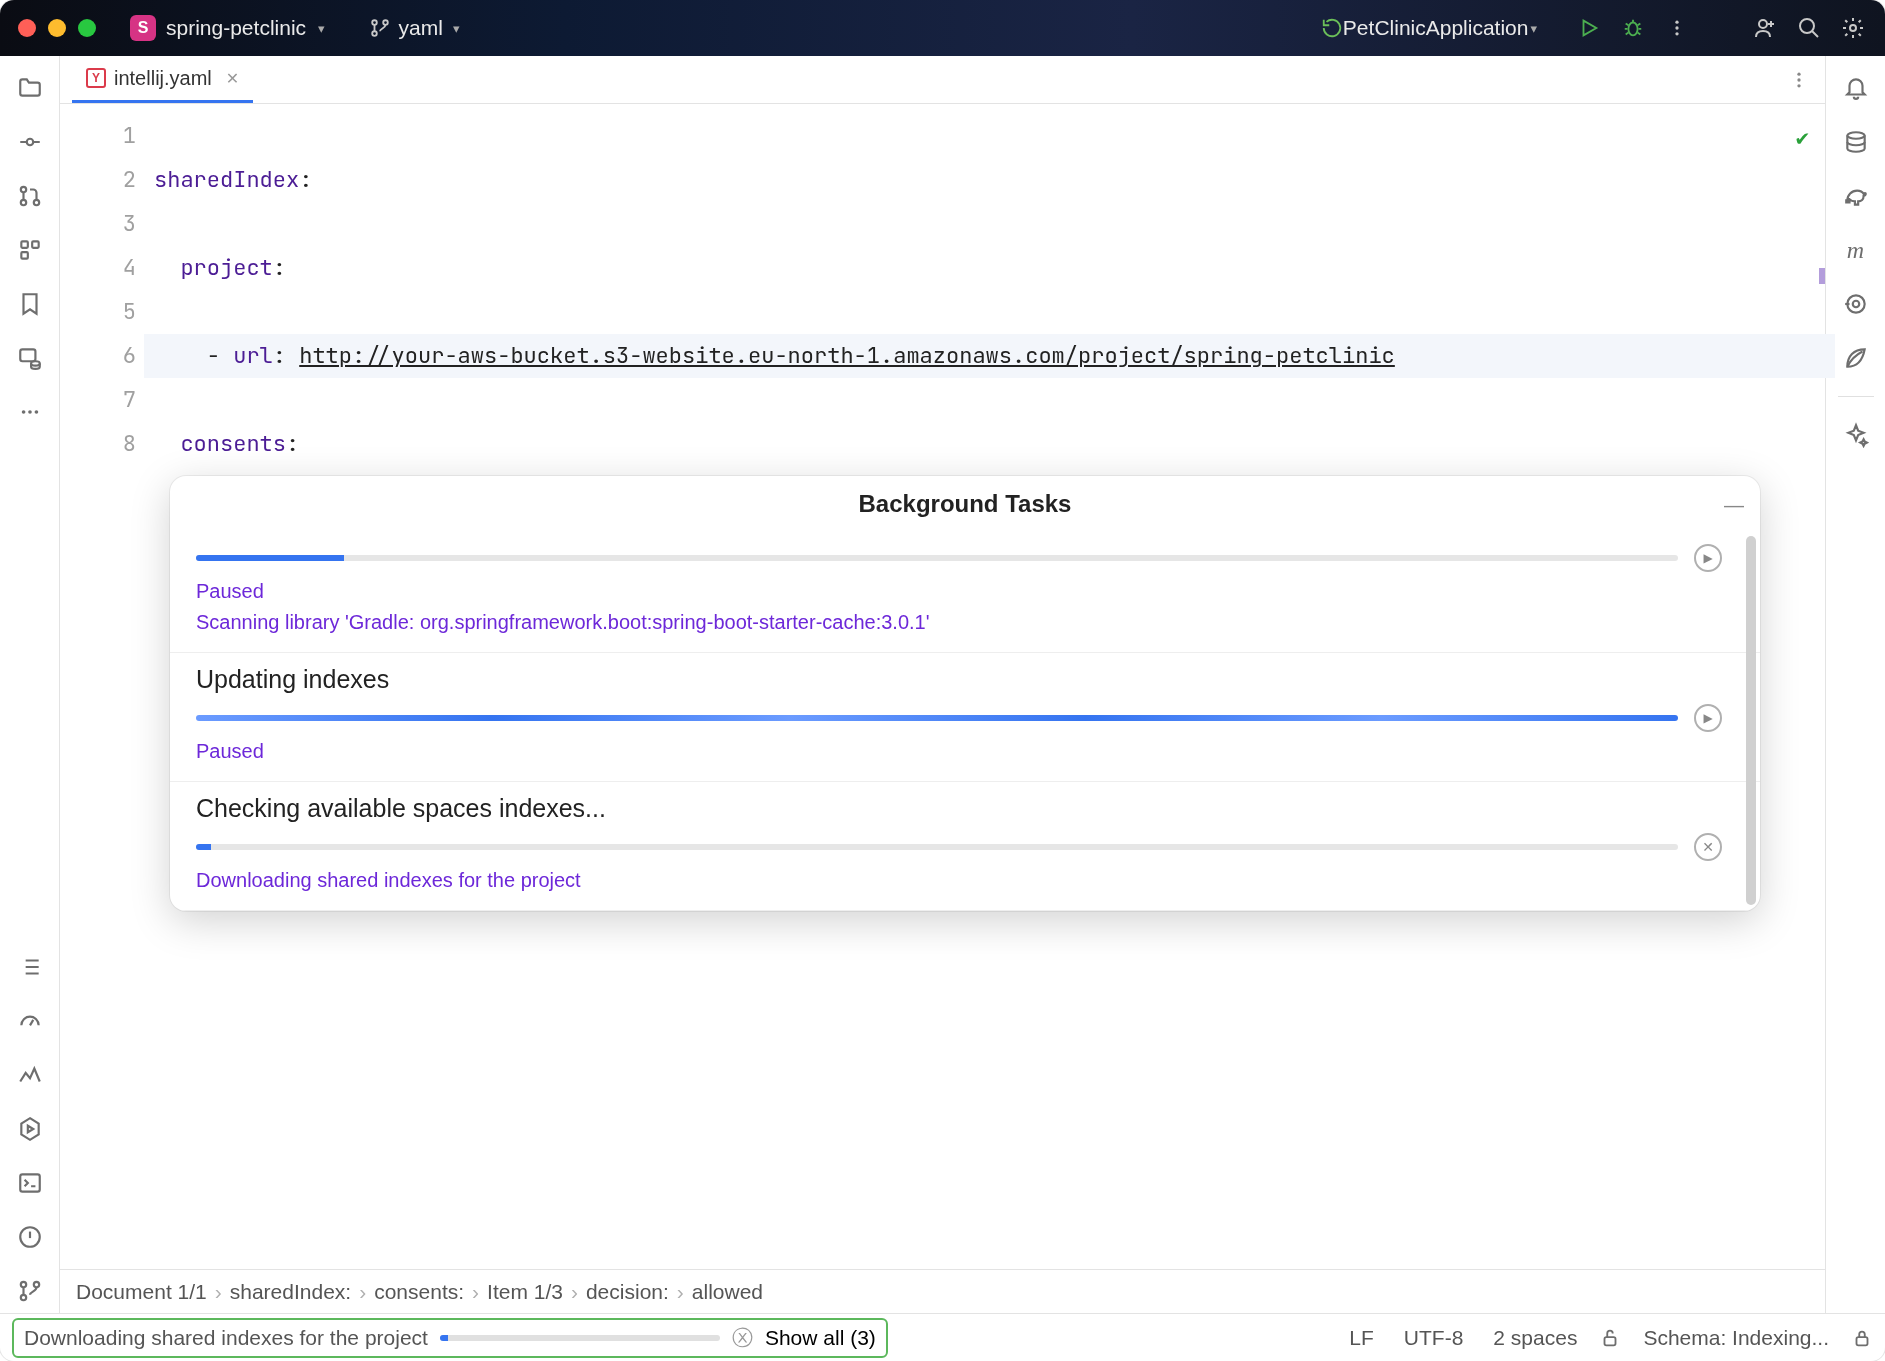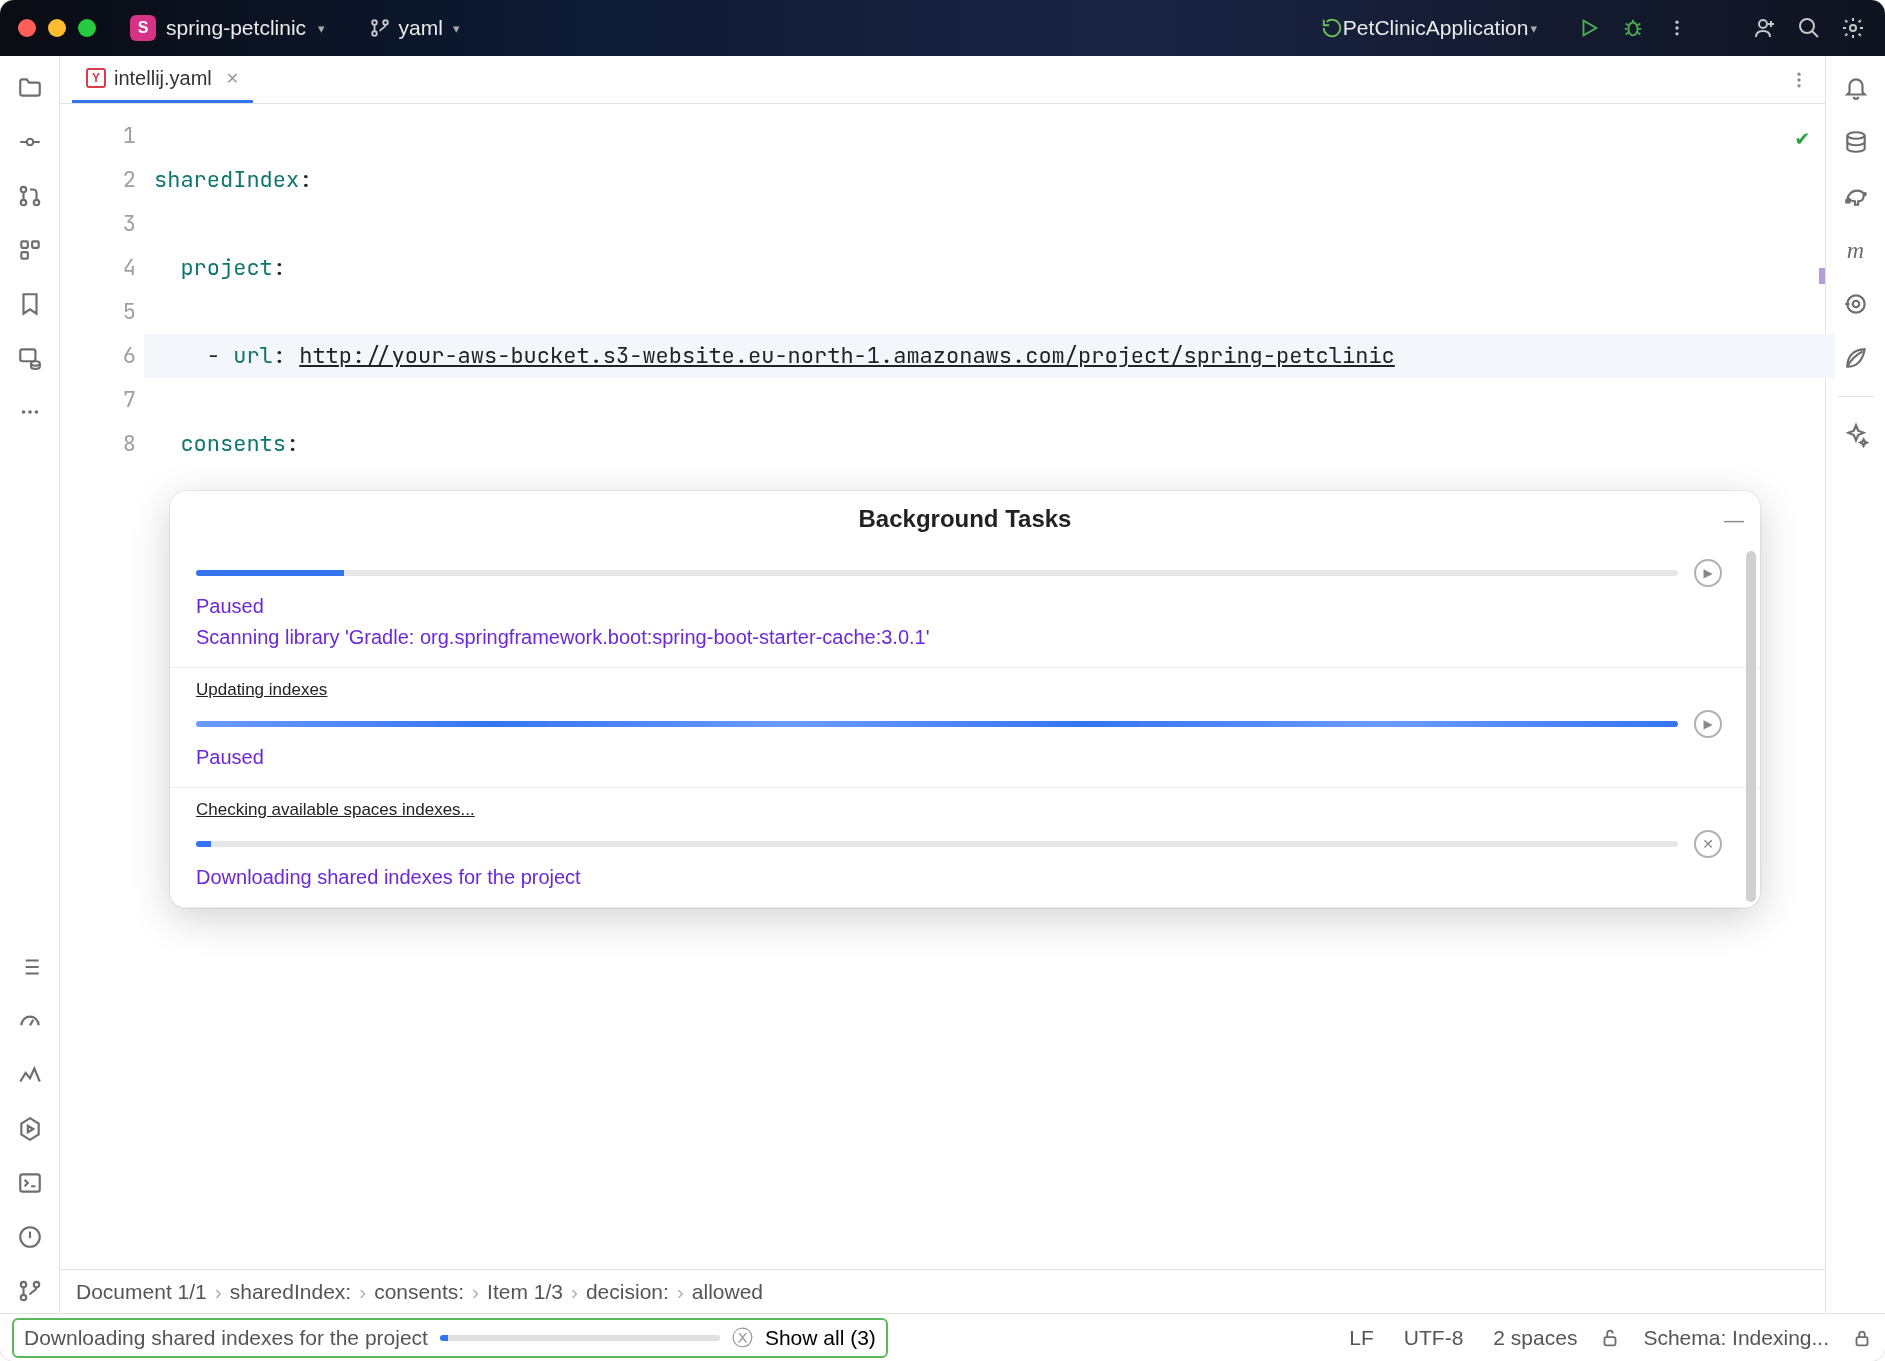--- a/index.html
+++ b/index.html
@@ -37,33 +37,33 @@
 .tab-close { color: #999; margin-left: 6px; font-size: 16px; }
 .tabs .spacer { flex: 1; }
 .tab-menu { display: flex; align-items: center; padding: 0 16px; color: #888; }
 
 .code-wrap { flex: 1; display: flex; position: relative; font-family: "JetBrains Mono","SF Mono",Menlo,Consolas,monospace; font-size: 22px; line-height: 44px; }
 .gutter { width: 94px; text-align: right; padding-right: 18px; color: #a0a0a0; padding-top: 10px; user-select: none; }
 .gutter div { height: 44px; }
 .code { flex: 1; padding-top: 10px; white-space: pre; color: #222; position: relative; }
 .code .ln { height: 44px; }
 .code .ln.hl { background: #f3f6fb; margin-left: -10px; padding-left: 10px; margin-right: -10px; }
-.k { color: #0f766e; } .url { color: #222; text-decoration: underline; }
+.k { color: #4c1d95; } .url { color: #222; text-decoration: underline; }
 .indent-guide { color: #d0d0d0; }
 .check-mark { position: absolute; top: 12px; right: 16px; color: #2aa13a; font-size: 22px; }
 .right-edge-accent { position: absolute; right: 0; top: 164px; width: 6px; height: 16px; background: #b39ddb; }
 
 
-.popup { position: absolute; top: 435px; left: 110px; width: 1590px; background: #fff; border-radius: 16px; box-shadow: 0 10px 40px rgba(0,0,0,0.18), 0 0 0 1px rgba(0,0,0,0.06); overflow: hidden; }
+.popup { position: absolute; top: 420px; left: 110px; width: 1590px; background: #fff; border-radius: 16px; box-shadow: 0 10px 40px rgba(0,0,0,0.18), 0 0 0 1px rgba(0,0,0,0.06); overflow: hidden; }
 .popup-head { display: flex; align-items: center; justify-content: center; height: 56px; position: relative; }
 .popup-title { font-size: 24px; font-weight: 600; color: #222; }
 .popup-min { position: absolute; right: 18px; top: 18px; color: #888; font-size: 20px; letter-spacing: -2px; }
 .task { padding: 12px 38px 18px 26px; border-bottom: 1px solid #eee; position: relative; }
 .task:last-child { border-bottom: none; }
-.task-title { font-size: 17px; color: #222; margin-bottom: 10px; text-decoration: underline; }
+.task-title { font-size: 25px; color: #222; margin-bottom: 10px; }
 .prog-row { display: flex; align-items: center; gap: 16px; }
 .prog { flex: 1; height: 6px; background: #e6e6e6; border-radius: 3px; overflow: hidden; position: relative; }
 .prog .bar { height: 100%; background: #3574f0; }
 .prog.indet .bar { background: linear-gradient(90deg, #6b9bff 0%, #3574f0 20%, #6b9bff 40%, #3574f0 60%, #6b9bff 80%, #3574f0 100%); width: 100%; }
 .play-circ { width: 28px; height: 28px; border: 2px solid #b0b0b0; border-radius: 50%; display: flex; align-items: center; justify-content: center; color: #888; font-size: 12px; }
 .x-circ { width: 28px; height: 28px; border: 2px solid #b0b0b0; border-radius: 50%; display: flex; align-items: center; justify-content: center; color: #888; font-size: 14px; }
 .task-sub { font-size: 20px; color: #6d28d9; margin-top: 8px; }
 .popup-scroll { position: absolute; right: 4px; top: 60px; bottom: 6px; width: 10px; background: #d0d0d0; border-radius: 5px; }
 
 

